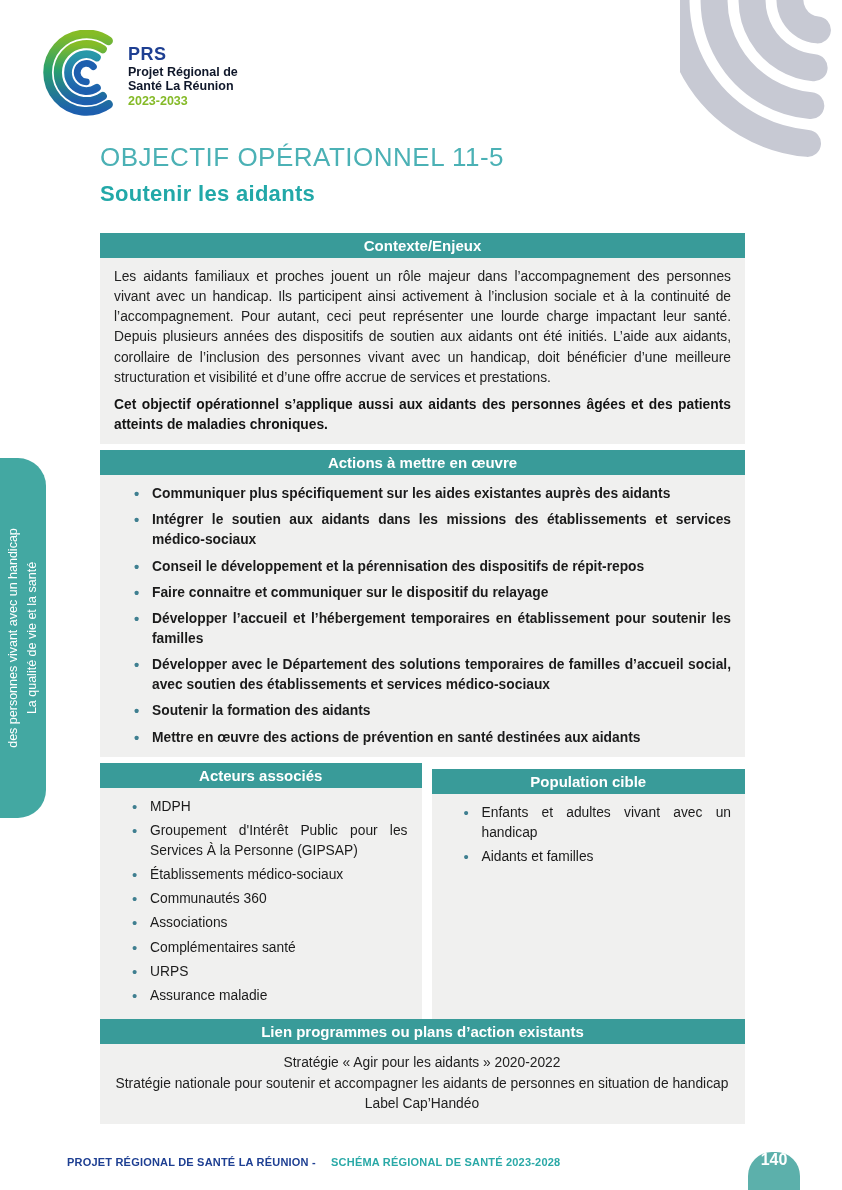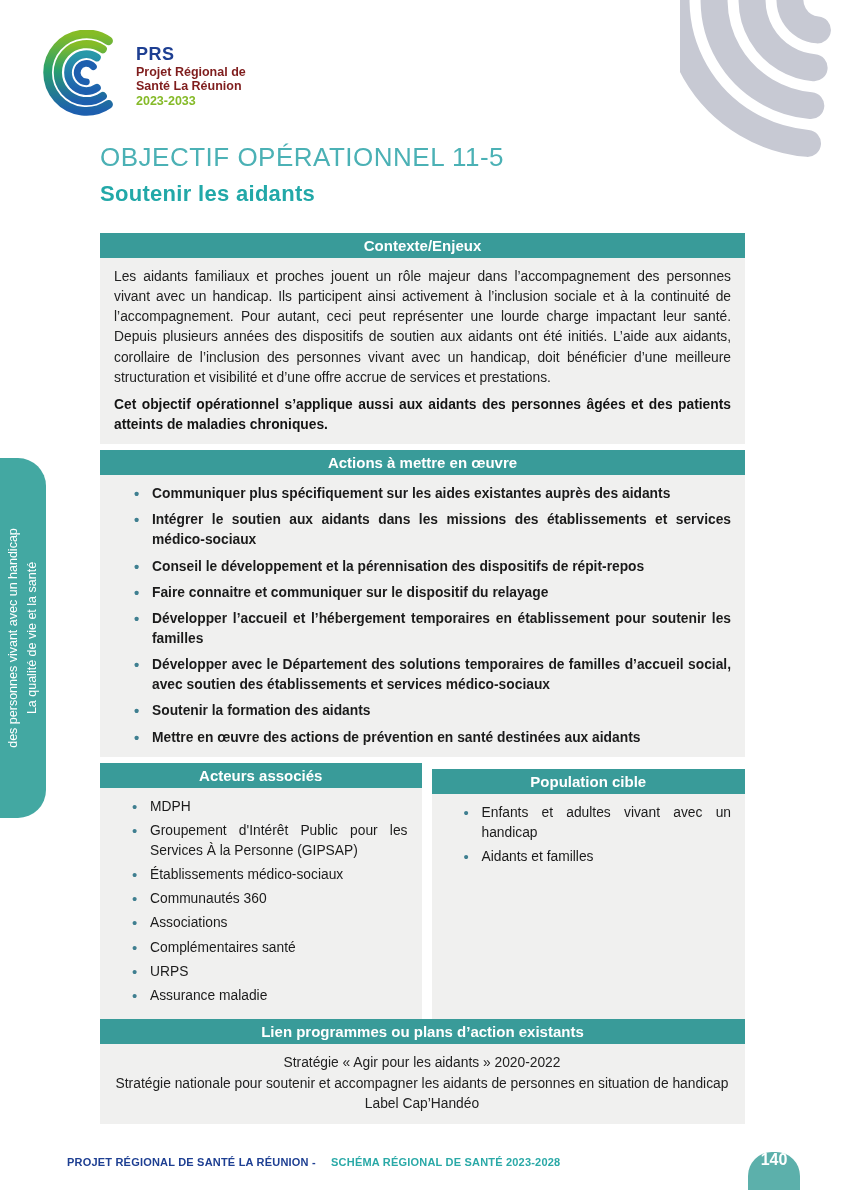--- a/index.html
+++ b/index.html
@@ -7,24 +7,24 @@
   .page {
     position:relative; width:842px; height:1190px; margin:0 auto;
     background:#ffffff; overflow:hidden;
     font-family:"Liberation Sans", sans-serif; color:#222;
   }
 
   
   .corner-arcs { position:absolute; top:0; right:0; width:162px; height:185px; }
 
   
-  .logo { position:absolute; top:30px; left:36px; display:flex; align-items:center; gap:8px; }
+  .logo { position:absolute; top:30px; left:36px; display:flex; align-items:center; }
   .logo-text { display:flex; flex-direction:column; line-height:1.15; }
   .logo-acronym { font-size:18px; font-weight:800; color:#1e3f92; letter-spacing:.5px; }
-  .logo-org { font-size:12.5px; font-weight:700; color:#7f1d1d; }
+  .logo-org { font-size:12.5px; font-weight:700; color:#0f172a; }
   .logo-years { font-size:12.5px; font-weight:700; color:#85ba28; }
 
   
   .side-tab {
     position:absolute; left:0; top:458px; width:46px; height:360px;
     background:#43a8a2; border-radius:0 28px 28px 0;
   }
   .side-tab-inner {
     position:absolute; top:50%; left:50%; width:360px; height:46px;
     transform:translate(-50%,-50%) rotate(-90deg);

